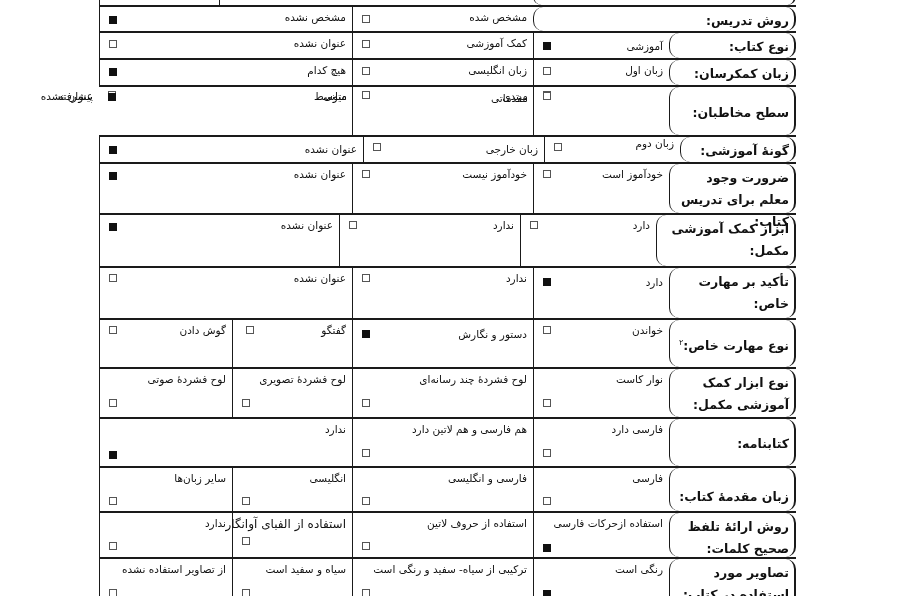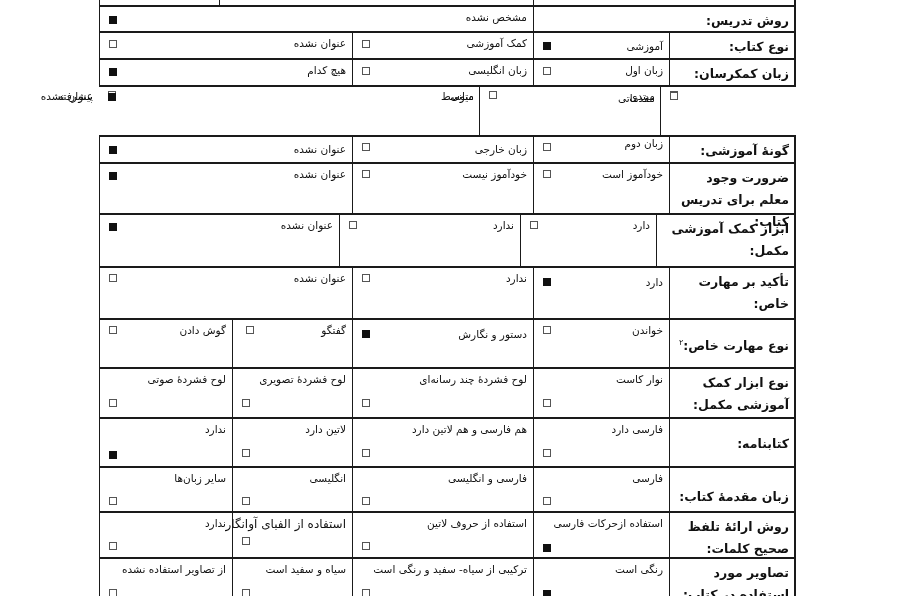--- a/index.html
+++ b/index.html
@@ -3,21 +3,21 @@
 <meta charset="utf-8">
 <style>
   html, body { margin:0; padding:0; background:#ffffff; }
   body { width:900px; height:596px; overflow:hidden; position:relative;
          font-family:"DejaVu Sans", sans-serif; color:#111; }
   .tbl { position:absolute; left:99px; top:-14px; width:697px; }
   .row { position:relative; display:flex; flex-direction:row-reverse;
          border-bottom:2px solid #1a1a1a; box-sizing:border-box; }
   .row:first-child { border-top:2px solid #1a1a1a; }
   .cell { position:relative; box-sizing:border-box; border-left:1.5px solid #1a1a1a; }
-  .cell:first-child { border-right:2px solid #1a1a1a; }
+  .cell:first-child { border-right:2px solid #1a1a1a;border-radius:10px; }
   .label { width:127px; direction:rtl; text-align:right; font-weight:bold;
            font-size:12.5px; padding:3px 5px 0 4px; line-height:22px; text-align-last:right; }
   .label.center { display:flex; align-items:center; }
   .label .sup { font-size:8px; vertical-align:super; font-weight:normal; }
   .opt { direction:rtl; }
   .opt .txt { position:absolute; right:6px; top:4px; font-size:10.5px; white-space:nowrap; }
   .cb { position:absolute; width:8px; height:8px; box-sizing:border-box;
         border:1px solid #555; background:#fff; }
   .cb.on { background:#111; border-color:#111; }
   .c136 { width:136px; }
@@ -35,20 +35,24 @@
 <div class="tbl">
 
   <div class="row" style="height:21px">
     <div class="cell label c435" style="width:263px"></div>
     <div class="cell opt" style="width:314px"></div>
     <div class="cell opt wide"></div>
   </div>
 
   <div class="row" style="height:26px">
     <div class="cell label" style="width:263px"><span>روش تدریس:</span></div>
+    <div class="cell opt c181">
+      <span class="txt">مشخص شده</span>
+      <span class="cb" style="left:9px;top:8px"></span>
+    </div>
     <div class="cell opt wide">
       <span class="txt">مشخص نشده</span>
       <span class="cb on" style="left:9px;top:9px"></span>
     </div>
   </div>
 
   <div class="row" style="height:27px">
     <div class="cell label c136" style="width:127px"><span>نوع کتاب:</span></div>
     <div class="cell opt c136">
       <span class="txt" style="top:7px">آموزشی</span>
@@ -74,20 +78,23 @@
       <span class="txt">زبان انگلیسی</span>
       <span class="cb" style="left:9px;top:7px"></span>
     </div>
     <div class="cell opt wide">
       <span class="txt">هیچ کدام</span>
       <span class="cb on" style="left:9px;top:8px"></span>
     </div>
   </div>
 
   <div class="row" style="height:50px">
+    <div class="cell label center" style="width:127px">
+        <span>سطح مخاطبان:</span>
+      </div>
     <div class="sub">
       <div class="subcell opt">
         <span class="txt" style="top:3px">مبتدی</span>
         <span class="cb" style="left:9px;top:4px"></span>
       </div>
       <div class="subcell opt">
         <span class="txt" style="top:5px">مقدماتی</span>
         <span class="cb" style="left:9px;top:5px"></span>
       </div>
     </div>
@@ -107,21 +114,21 @@
         <span class="cb" style="left:9px;top:4px"></span>
       </div>
       <div class="subcell opt">
         <span class="txt" style="top:3px">عنوان نشده</span>
         <span class="cb on" style="left:9px;top:6px"></span>
       </div>
     </div>
   </div>
 
   <div class="row" style="height:27px">
-    <div class="cell label" style="width:127px"><span>گونهٔ آموزشی:</span></div>
+    <div class="cell label" style="width:116px"><span>گونهٔ آموزشی:</span></div>
     <div class="cell opt c136">
       <span class="txt" style="top:0">زبان دوم</span>
       <span class="cb" style="left:9px;top:6px"></span>
     </div>
     <div class="cell opt c181">
       <span class="txt" style="top:6px">زبان خارجی</span>
       <span class="cb" style="left:9px;top:6px"></span>
     </div>
     <div class="cell opt wide">
       <span class="txt" style="top:6px">عنوان نشده</span>
@@ -224,24 +231,20 @@
         <span>کتابنامه:</span>
       </div>
     <div class="cell opt c136">
       <span class="txt">فارسی دارد</span>
       <span class="cb" style="left:9px;top:30px"></span>
     </div>
     <div class="cell opt c181">
       <span class="txt">هم فارسی و هم لاتین دارد</span>
       <span class="cb" style="left:9px;top:30px"></span>
     </div>
-    <div class="cell opt c120">
-      <span class="txt">لاتین دارد</span>
-      <span class="cb" style="left:9px;top:30px"></span>
-    </div>
     <div class="cell opt wide">
       <span class="txt">ندارد</span>
       <span class="cb on" style="left:9px;top:32px"></span>
     </div>
   </div>
 
   <div class="row" style="height:45px">
     <div class="cell label center" style="width:127px;padding-top:14px">
         <span>زبان مقدمهٔ کتاب:</span>
       </div>

